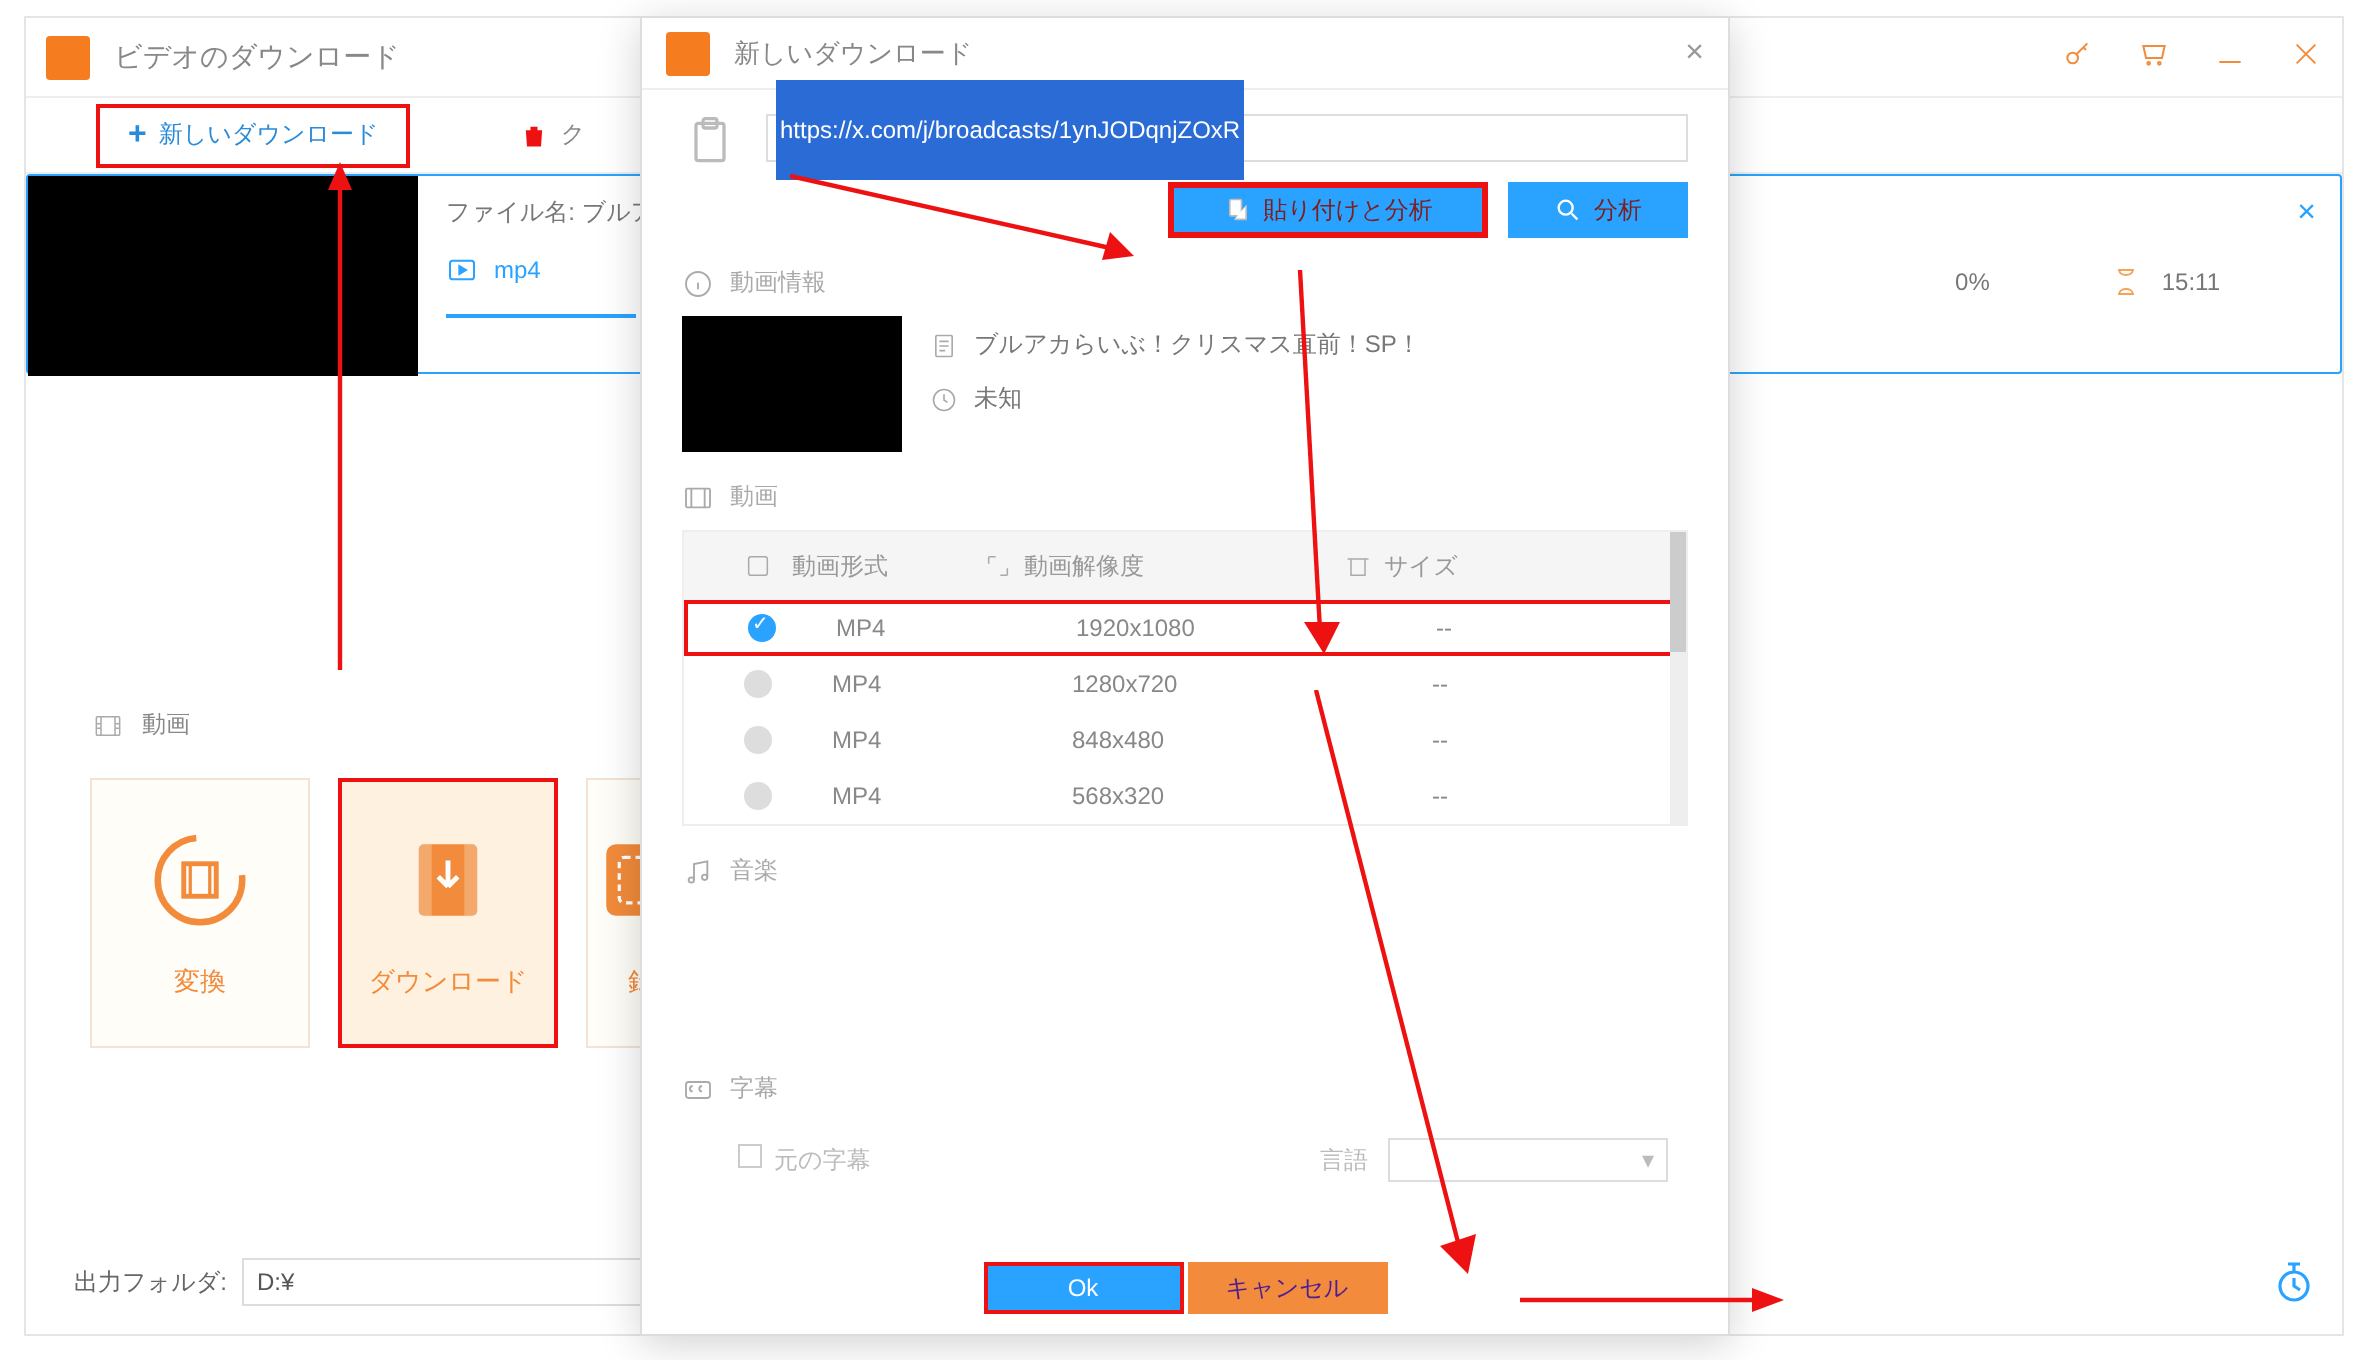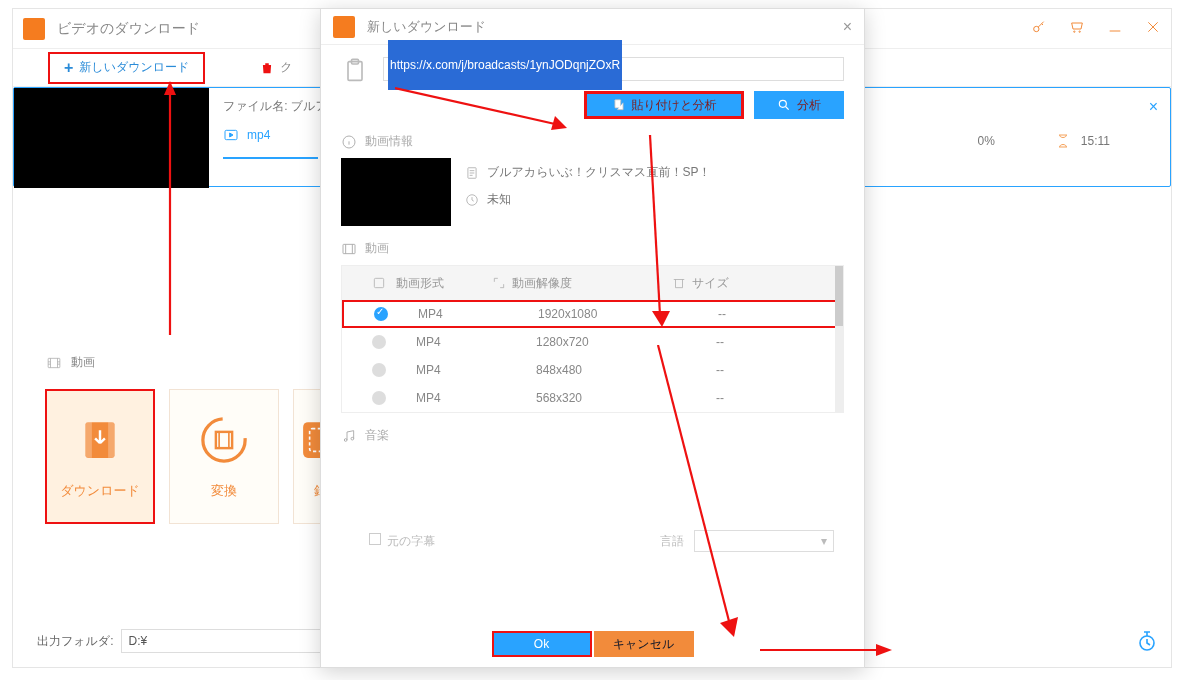--- a/index.html
+++ b/index.html
@@ -81,21 +81,21 @@
   .fmt-row-item .c1{width:120px;}
   .fmt-row-item .c2{width:180px;}
   .fmt-row-item .c3{width:80px;}
   .scrollbar{position:absolute;right:0;top:0;width:8px;height:100%;background:#eee;}
   .scrollbar .thumb{width:8px;height:60px;background:#ccc;}
   .subtitle-row{display:flex;align-items:center;gap:34px;padding:8px 10px 0 28px;color:#bbb;}
   .subtitle-row .chk{width:12px;height:12px;border:1px solid #ccc;display:inline-block;margin-right:6px;}
   .lang-sel{border:1px solid #ddd;width:140px;height:22px;display:flex;align-items:center;justify-content:flex-end;padding:0 6px;color:#bbb;}
   .dlg-footer{position:absolute;left:0;right:0;bottom:10px;display:flex;justify-content:center;gap:2px;}
   .ok-btn{width:100px;height:26px;background:#29a3ff;color:#fff;border:2px solid #e11;display:flex;align-items:center;justify-content:center;}
-  .cancel-btn{width:100px;height:26px;background:#f28b3b;color:#0f172a;display:flex;align-items:center;justify-content:center;}
+  .cancel-btn{width:100px;height:26px;background:#f28b3b;color:#4c1d95;display:flex;align-items:center;justify-content:center;}
 
   
   .arrow{position:absolute;pointer-events:none;}
   .arrow line,.arrow path{stroke:#e11;stroke-width:2.2;fill:none;}
   .arrow polygon{fill:#e11;}
 </style>
 </head>
 <body>
 
 <div class="main-window">
@@ -164,37 +164,37 @@
 
   <div class="section-video">
     <div class="section-title">
       <svg viewBox="0 0 24 24">
           <rect x="2" y="4" width="20" height="16" rx="1"></rect>
           <path d="M6 4v16M18 4v16M2 10h4M2 14h4M18 10h4M18 14h4"></path>
         </svg>
       <span>動画</span>
     </div>
     <div class="cards">
+      <div class="card">
+        <svg viewBox="0 0 64 64">
+            <circle cx="32" cy="32" r="26" fill="none" stroke="#f28b3b" stroke-width="4" stroke-dasharray="120 40"></circle>
+            <rect x="22" y="22" width="20" height="20" fill="none" stroke="#f28b3b" stroke-width="3"></rect>
+            <path d="M26 22v20M38 22v20" stroke="#f28b3b" stroke-width="2"></path>
+          </svg>
+        <div class="card-label">変換</div>
+      </div>
       <div class="card selected highlight">
         <svg viewBox="0 0 64 64">
             <rect x="14" y="10" width="36" height="44" rx="3" fill="#f28b3b"></rect>
             <rect x="14" y="10" width="8" height="44" fill="#fff" opacity=".25"></rect>
             <rect x="42" y="10" width="8" height="44" fill="#fff" opacity=".25"></rect>
             <path d="M32 20v16m0 0l-6-6m6 6l6-6" stroke="#fff" stroke-width="3" fill="none"></path>
           </svg>
         <div class="card-label">ダウンロード</div>
       </div>
-      <div class="card">
-        <svg viewBox="0 0 64 64">
-            <circle cx="32" cy="32" r="26" fill="none" stroke="#f28b3b" stroke-width="4" stroke-dasharray="120 40"></circle>
-            <rect x="22" y="22" width="20" height="20" fill="none" stroke="#f28b3b" stroke-width="3"></rect>
-            <path d="M26 22v20M38 22v20" stroke="#f28b3b" stroke-width="2"></path>
-          </svg>
-        <div class="card-label">変換</div>
-      </div>
       <div class="card card-clip">
         <svg viewBox="0 0 64 64">
             <rect x="10" y="10" width="44" height="44" rx="6" fill="#f28b3b"></rect>
             <rect x="18" y="18" width="28" height="28" rx="3" fill="none" stroke="#fff" stroke-width="2" stroke-dasharray="4 3"></rect>
           </svg>
         <div class="card-label">録</div>
       </div>
     </div>
   </div>
 
@@ -338,20 +338,27 @@
     <div class="sec-head">
       <svg viewBox="0 0 24 24">
           <path d="M9 18V6l10-2v12"></path>
           <circle cx="7" cy="18" r="2"></circle>
           <circle cx="17" cy="16" r="2"></circle>
         </svg>
       <span>音楽</span>
     </div>
     <div style="height:70px"></div>
 
+    <div class="sec-head">
+      <svg viewBox="0 0 24 24">
+          <rect x="3" y="6" width="18" height="12" rx="2"></rect>
+          <path d="M8 13c-1 0-2-.5-2-2s1-2 2-2M15 13c-1 0-2-.5-2-2s1-2 2-2"></path>
+        </svg>
+      <span>字幕</span>
+    </div>
     <div class="subtitle-row">
       <div><span class="chk"></span><span>元の字幕</span></div>
       <div style="margin-left:auto;display:flex;align-items:center;gap:10px;">
         <span>言語</span>
         <div class="lang-sel">▾</div>
       </div>
     </div>
   </div>
 
   <div class="dlg-footer">

